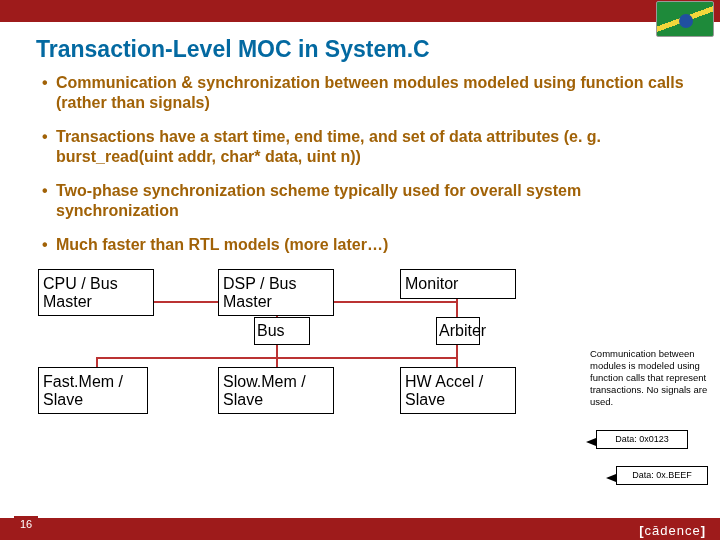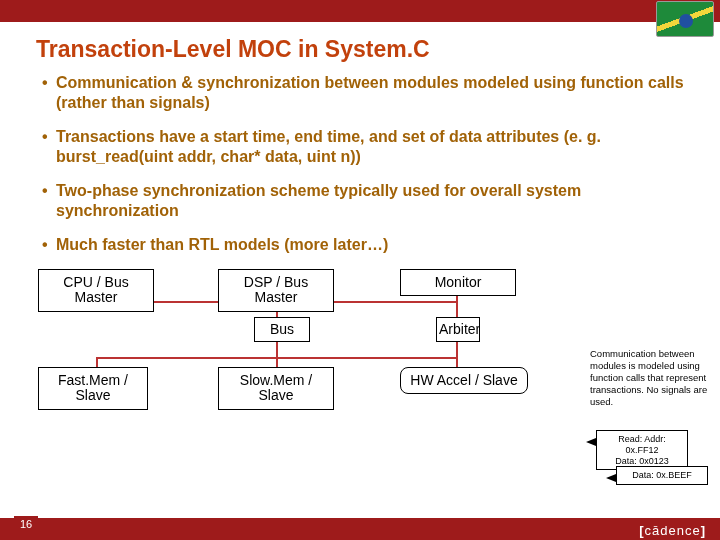--- a/index.html
+++ b/index.html
@@ -30,21 +30,21 @@
   }
   .flag::after{
     content:"";
     position:absolute;
     left:22px; top:12px;
     width:14px; height:14px;
     background:#2050a0;
     border-radius:50%;
   }
   .title {
-    color: #c2410c;
+    color: #0369a1;
     font-size: 23px;
     font-weight: bold;
     padding: 14px 0 10px 36px;
   }
   .bullets {
     padding: 0 34px 0 42px;
   }
   .bullets li {
     list-style: none;
     font-size: 16px;
@@ -64,33 +64,33 @@
   .diagram {
     position: relative;
     margin: 4px 0 0 38px;
     width: 540px;
     height: 170px;
   }
   .box {
     position: absolute;
     background: #fff;
     border: 1px solid #000;
-    font-size: 14px;
-    text-align: center;
+    font-size: 16px;
+    text-align: left;
     padding: 5px 4px;
     line-height: 1.1;
   }
   .cpu   { left: 0;   top: 0;   width: 116px; }
   .dsp   { left: 180px; top: 0; width: 116px; }
   .mon   { left: 362px; top: 0; width: 116px; }
   .bus   { left: 216px; top: 48px; width: 56px; padding:4px 2px;}
   .arb   { left: 398px; top: 48px; width: 44px; padding:4px 2px;}
   .fast  { left: 0;   top: 98px; width: 110px; }
   .slow  { left: 180px; top: 98px; width: 116px; }
-  .hw    { left: 362px; top: 98px; width: 128px; border-radius: 8px; }
+  .hw    { left: 362px; top: 98px; width: 116px; }
   .hbar { position:absolute; background:#b33; height:2px; }
   .hbar.top { left:58px; top:32px; width:360px; }
   .hbar.bot { left:58px; top:88px; width:360px; }
   .vconn { position:absolute; background:#b33; width:2px; }
   .vc1 { left:58px;  top:22px; height:10px; }
   .vc2 { left:238px; top:22px; height:10px; }
   .vc3 { left:418px; top:22px; height:10px; }
   .vc4 { left:238px; top:32px; height:16px; }
   .vc5 { left:418px; top:32px; height:16px; }
   .vc6 { left:238px; top:70px; height:18px; }
@@ -188,21 +188,20 @@
   <div class="box bus">Bus</div>
   <div class="box arb">Arbiter</div>
   <div class="box fast">Fast.Mem / Slave</div>
   <div class="box slow">Slow.Mem / Slave</div>
   <div class="box hw">HW Accel / Slave</div>
 </div>
 
 <div class="sidetext">Communication between modules is modeled using function calls that represent transactions. No signals are used.</div>
 
 <div class="callout co1">
-  <div>Read:  Addr: 0x.FF12</div>
   <div>Data: 0x0123</div>
 </div>
 <div class="arrow ar1"></div>
 
 <div class="callout co2">
   <div>Data: 0x.BEEF</div>
 </div>
 <div class="arrow ar2"></div>
 
 <div class="botbar"></div>

